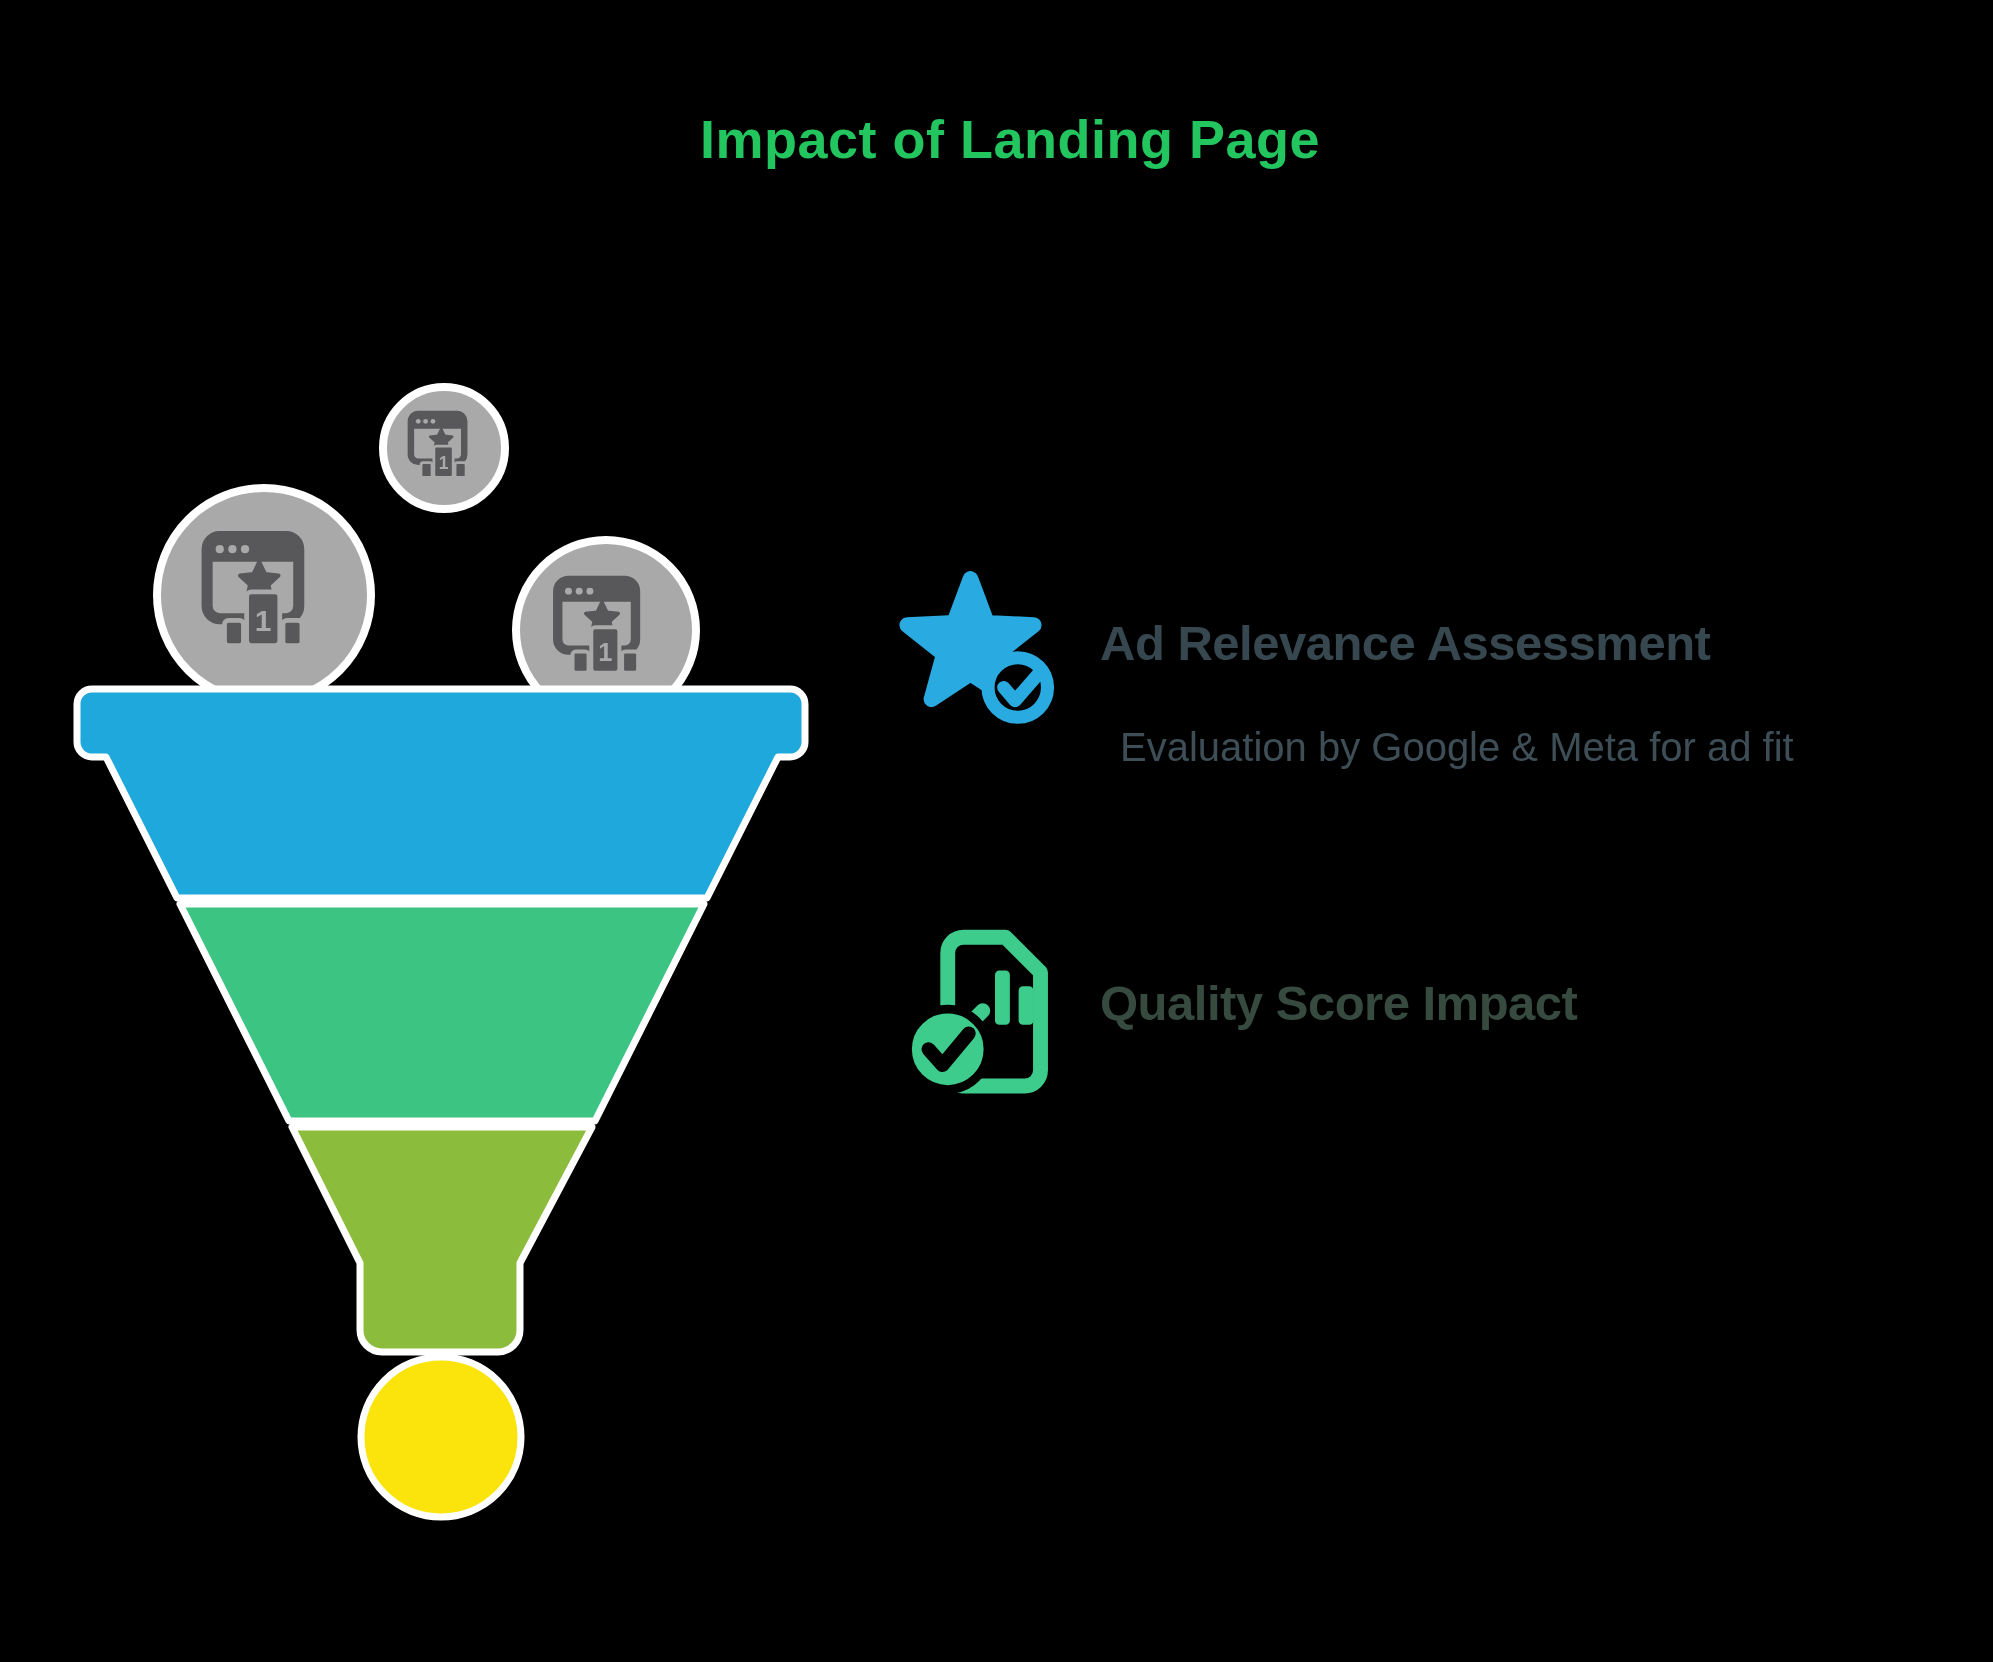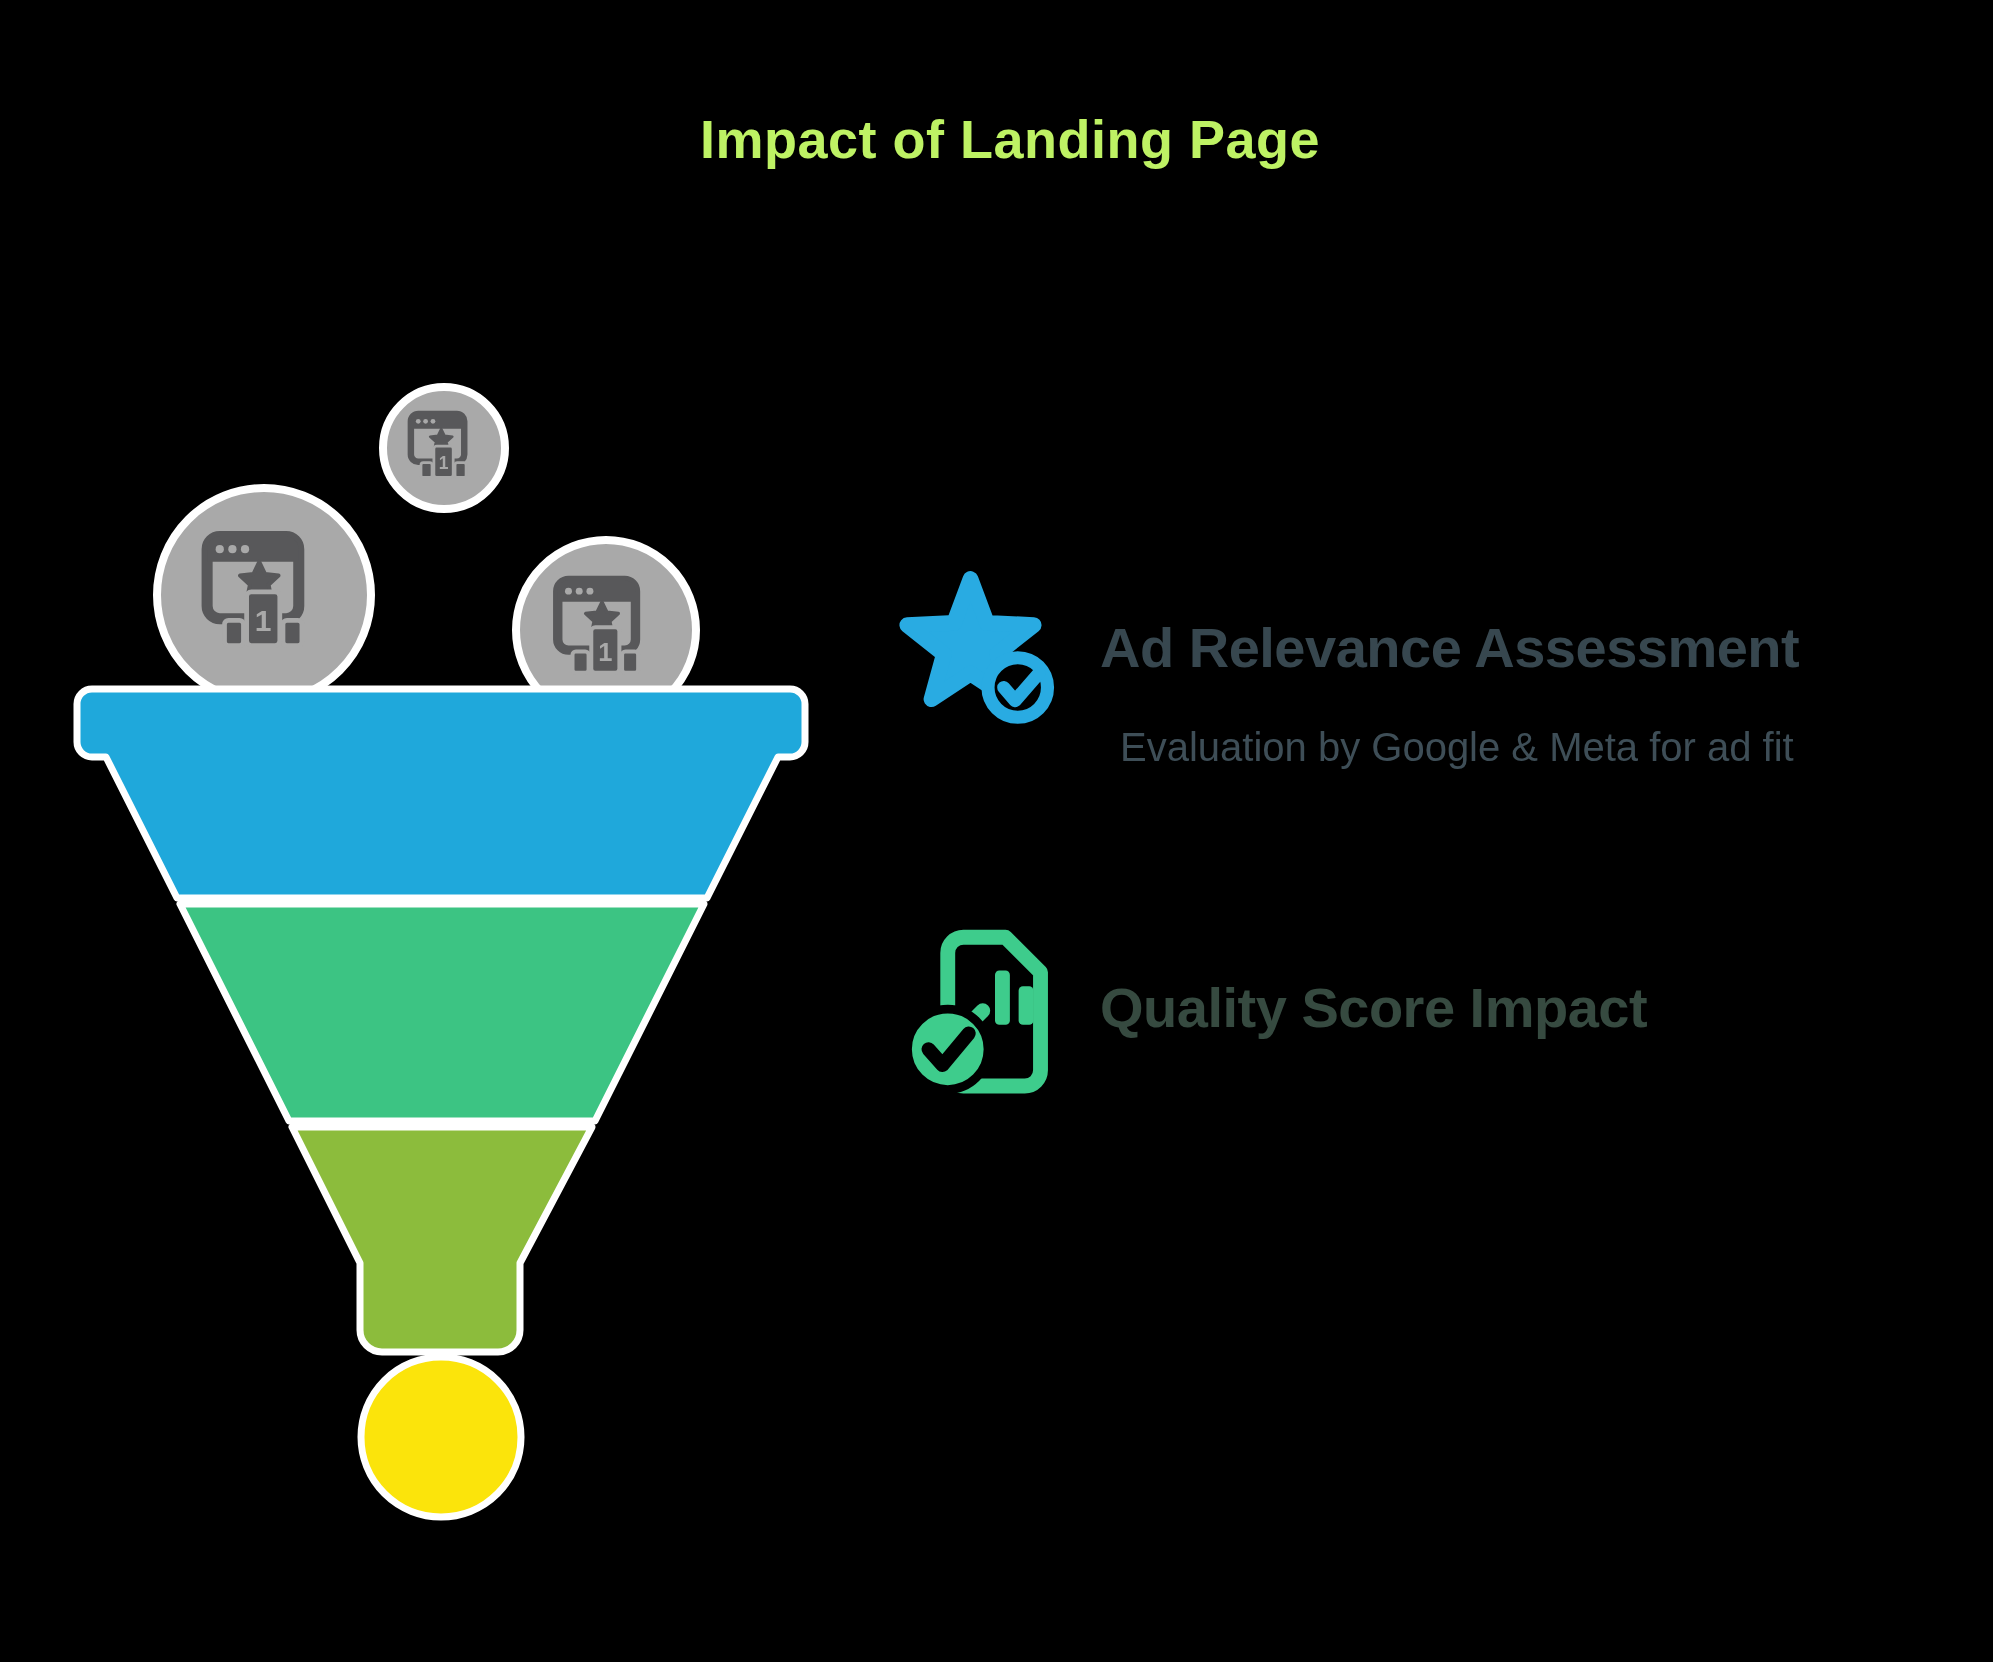--- a/index.html
+++ b/index.html
@@ -33,21 +33,21 @@
   }
   .item-icon{
     position:absolute;
     left:2px;top:0;
     width:175px;height:175px;
     color:var(--accent,#fff);
   }
   .item-title{
     position:absolute;
     left:205px;top:50px;
-    font-size:56px;
+    font-size:49px;
     font-weight:bold;
     letter-spacing:-0.5px;
     white-space:nowrap;
     color:var(--title-color,#ccc);
   }
   .item-desc{
     position:absolute;
     left:205px;top:160px;
     font-size:40px;
     font-weight:normal;
@@ -57,21 +57,21 @@
   }
   #item-1{top:565px;}
   #item-2{top:925px;}
   #item-3{top:1292px;}
 </style>
 </head>
 <body>
 
 <div class="canvas">
 
-  <h1 class="title" style="color: #bef264;"><span>Impact of Landing Page</span><br></h1>
+  <h1 class="title" style="color: #22c55e;"><span>Impact of Landing Page</span><br></h1>
 
   <svg class="funnel-svg" viewBox="0 340 900 1190" xmlns="http://www.w3.org/2000/svg">
 
     <defs>
 
       <symbol id="sym-browser-rank" viewBox="0 0 100 100">
         <rect x="14" y="13" width="58" height="52" rx="8" fill="none" stroke="currentColor" stroke-width="7"></rect>
         <path d="M22 13 h42 a8 8 0 0 1 8 8 v8 h-58 v-8 a8 8 0 0 1 8 -8 z" fill="currentColor"></path>
         <circle cx="22" cy="21" r="2.6" fill="#a9a9a9"></circle>
         <circle cx="30" cy="21" r="2.6" fill="#a9a9a9"></circle>

